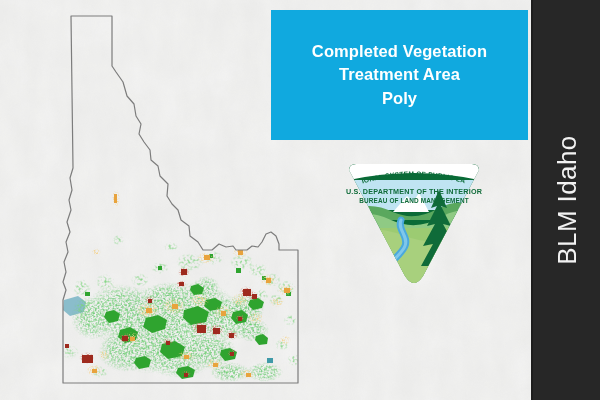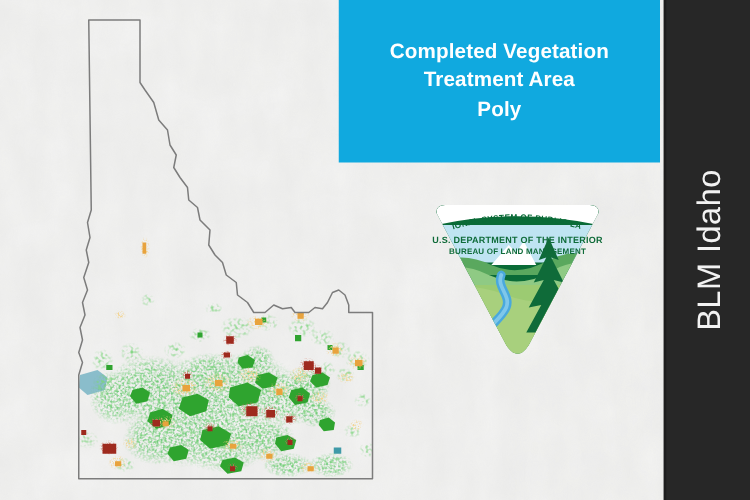--- a/index.html
+++ b/index.html
@@ -12,21 +12,21 @@
 
   
   #map-panel{position:absolute;left:0;top:0;width:531px;height:400px;overflow:hidden;
              background:#fbfbfa;}
   #hillshade{position:absolute;inset:0;}
   #state-layer{position:absolute;inset:0;}
   #veg-layer{position:absolute;inset:0;}
 
   
   #title-block{
-    position:absolute;left:271px;top:0;width:257px;height:130px;
+    position:absolute;left:271px;top:10px;width:257px;height:130px;
     background:#10a9df;
     display:flex;align-items:center;justify-content:center;
     box-sizing:border-box;padding:10px 10px 10px 10px;
   }
   #title-text{
     color:#ffffff;font-weight:bold;font-size:16.5px;line-height:1.42;
     text-align:center;letter-spacing:.1px;white-space:pre-line;
   }
 
   

